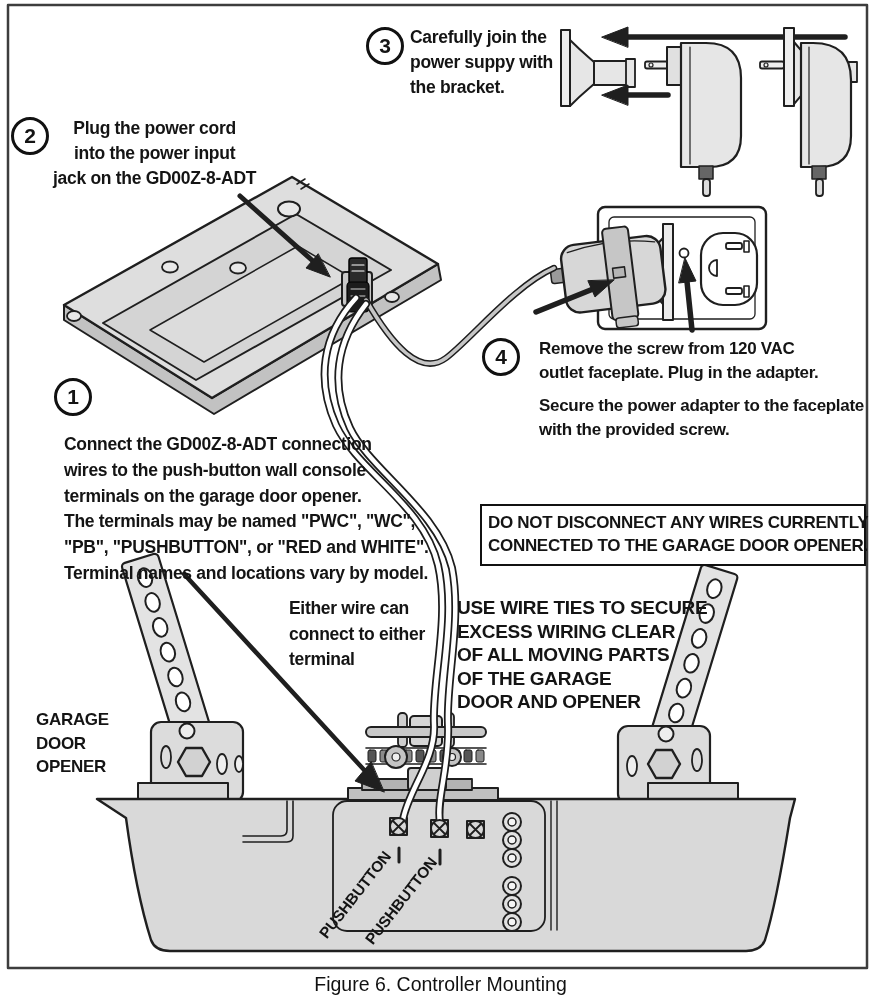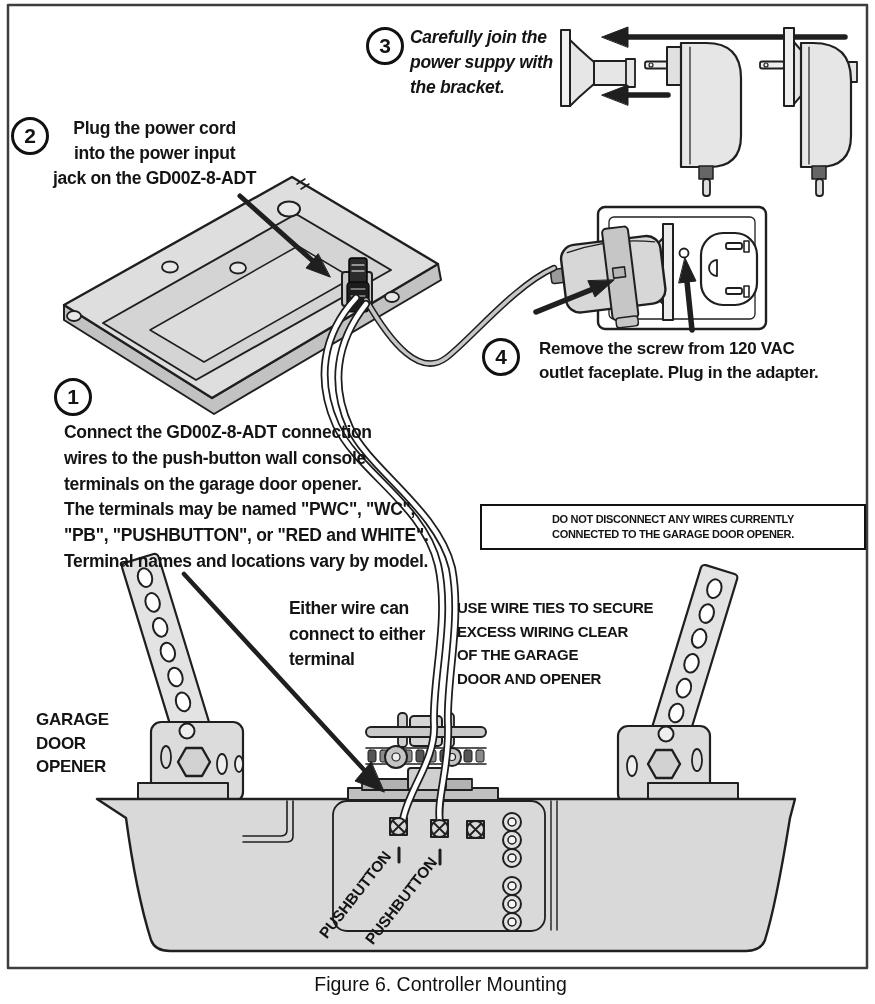--- a/index.html
+++ b/index.html
@@ -218,62 +218,67 @@
       <line x1="184" y1="574" x2="366" y2="772" stroke-width="4.5"></line>
       <polygon points="384,792 355,781 371,762" fill="#1f1f1f" stroke-width="1"></polygon>
     </g>
   </svg>
 
   <div class="badge" style="left:366px;top:27px;">3</div>
   <div class="badge" style="left:11px;top:117px;">2</div>
   <div class="badge" style="left:54px;top:378px;">1</div>
   <div class="badge" style="left:482px;top:338px;">4</div>
 
-  <div class="txt" style="left:410px;top:25px;font-size:17.5px;line-height:25px;font-style:italic;">
+  <div class="txt" style="left:410px;top:25px;font-size:17.5px;line-height:25px;">
     <div class="line">Carefully join the</div>
     <div class="line">power suppy with</div>
     <div class="line">the bracket.</div>
   </div>
 
   <div class="txt" style="left:53px;top:116px;font-size:17.5px;line-height:25px;text-align:center;">
     <div class="line">Plug the power cord</div>
     <div class="line">into the power input</div>
     <div class="line">jack on the GD00Z-8-ADT</div>
   </div>
 
   <div class="txt" style="left:523px;top:337px;font-size:17px;line-height:24px;">
     <div class="para">
       <div class="line">Remove the screw from 120 VAC</div>
       <div class="line">outlet faceplate. Plug in the adapter.</div>
     </div>
-  </div>
-
-  <div class="warn" style="left:480px;top:504px;width:370px;padding:6px 6px;font-size:11px;line-height:1.35;">
+    <div class="para">
+      <div class="line">Secure the power adapter to the faceplate</div>
+      <div class="line">with the provided screw.</div>
+    </div>
+  </div>
+
+  <div class="warn" style="left:480px;top:504px;width:370px;padding:6px 6px;font-size:17px;line-height:1.35;">
     <div class="line">DO NOT DISCONNECT ANY WIRES CURRENTLY</div>
     <div class="line">CONNECTED TO THE GARAGE DOOR OPENER.</div>
   </div>
 
-  <div class="txt" style="left:64px;top:420px;font-size:17.5px;line-height:25.8px;">
+  <div class="txt" style="left:64px;top:432px;font-size:17.5px;line-height:25.8px;">
     <div class="line">Connect the GD00Z-8-ADT connection</div>
     <div class="line">wires to the push-button wall console</div>
     <div class="line">terminals on the garage door opener.</div>
     <div class="line">The terminals may be named "PWC", "WC",</div>
     <div class="line">"PB", "PUSHBUTTON", or "RED and WHITE".</div>
     <div class="line">Terminal names and locations vary by model.</div>
   </div>
 
   <div class="txt" style="left:289px;top:596px;font-size:17.5px;line-height:25.5px;">
     <div class="line">Either wire can</div>
     <div class="line">connect to either</div>
     <div class="line">terminal</div>
   </div>
 
-  <div class="txt" style="left:457px;top:596px;font-size:15px;line-height:23.6px;">
+  <div class="txt" style="left:457px;top:596px;font-size:19px;line-height:23.6px;">
     <div class="line">USE WIRE TIES TO SECURE</div>
     <div class="line">EXCESS WIRING CLEAR</div>
+    <div class="line">OF ALL MOVING PARTS</div>
     <div class="line">OF THE GARAGE</div>
     <div class="line">DOOR AND OPENER</div>
   </div>
 
   <div class="txt" style="left:36px;top:708px;width:104px;text-align:left;font-size:17px;line-height:23.5px;">
     <div class="line">GARAGE</div>
     <div class="line">DOOR</div>
     <div class="line">OPENER</div>
   </div>
 

